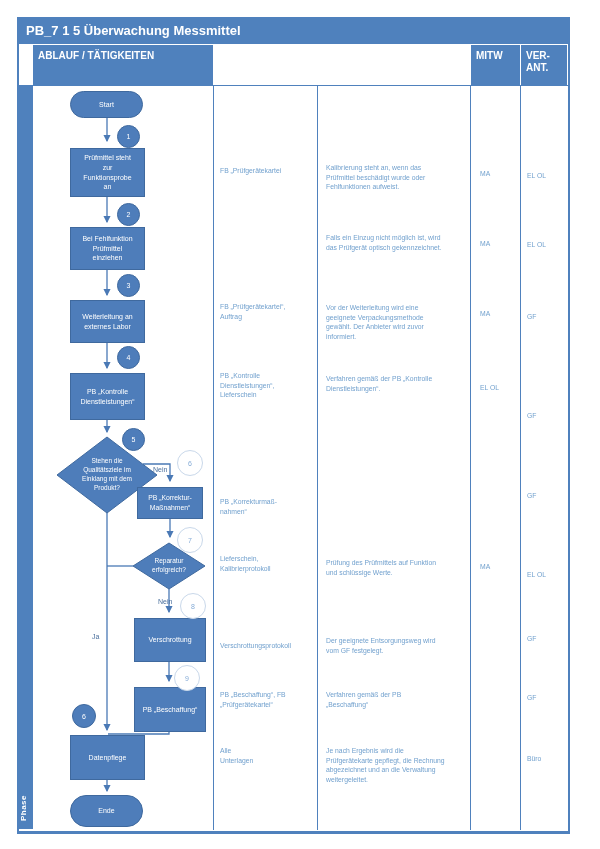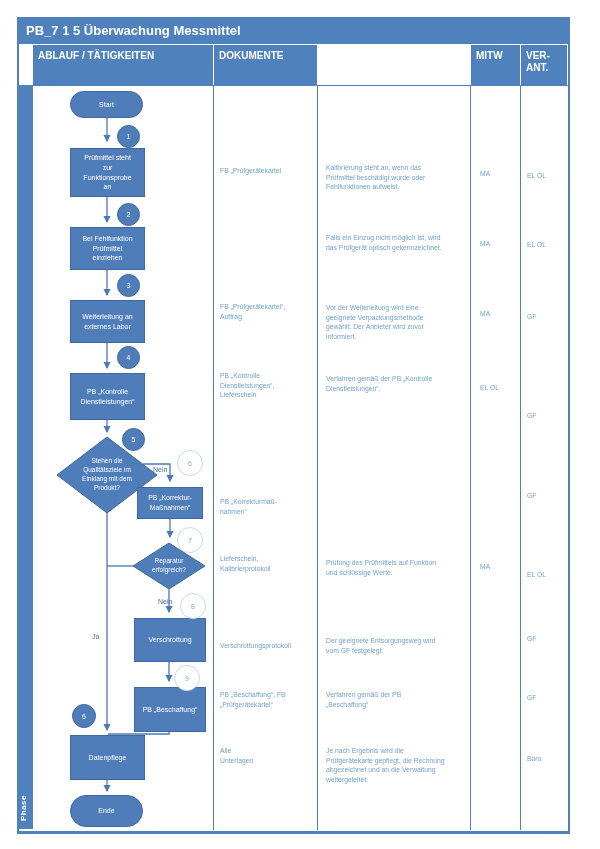--- a/index.html
+++ b/index.html
@@ -64,21 +64,20 @@
       <path d="M107,780 V791" marker-end="url(#arw)"></path>
     </g>
     <polygon points="107,437 157,475 107,513 57,475" fill="#4e7dba" stroke="#3f699e" stroke-width="1"></polygon>
     <polygon points="169,543 205,566 169,589 133,566" fill="#4e7dba" stroke="#3f699e" stroke-width="1"></polygon>
   </svg>
 
   <div class="abs" id="frame"></div>
   <div class="abs" id="title-bar">PB_7 1 5 Überwachung Messmittel</div>
 
   <div class="abs hcell" style="left:33px;width:180px;">ABLAUF / TÄTIGKEITEN</div>
-  <div class="abs hcell" style="left:214px;width:103px;">DOKUMENTE</div>
   <div class="abs hcell" style="left:471px;width:49px;">MITW</div>
   <div class="abs hcell" style="left:521px;width:46px;">VER-
 ANT.</div>
 
   <div class="abs" id="hline"></div>
   <div class="abs vline" style="left:213px;"></div>
   <div class="abs vline" style="left:317px;"></div>
   <div class="abs vline" style="left:470px;"></div>
   <div class="abs vline" style="left:520px;"></div>
 

